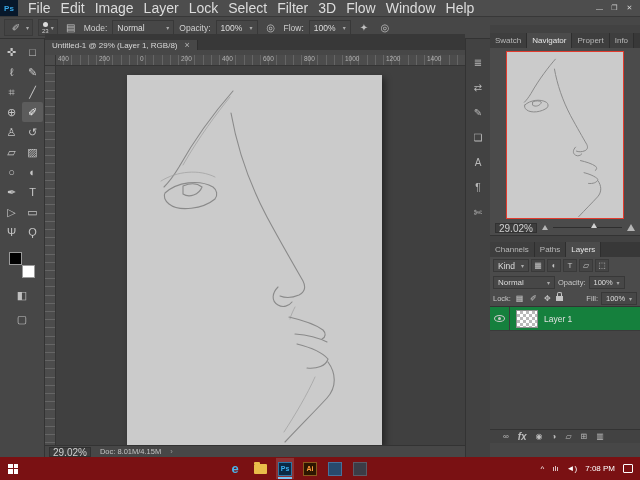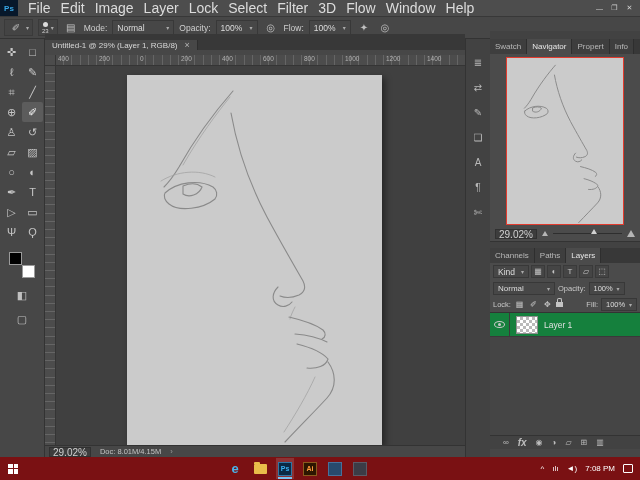--- a/index.html
+++ b/index.html
@@ -58,21 +58,21 @@
   
   .statusbar{position:absolute;left:45px;top:445px;width:420px;height:12px;background:#474747;border-top:1px solid #333;display:flex;align-items:center;gap:9px;padding-left:4px;font-size:7.5px;color:#c4c4c4}
   .zoombox{border:1px solid #313131;background:#3d3d3d;padding:0 3px;height:10px;line-height:9px;font-size:10px;color:#d0d0d0}
   .sb-arrow{color:#9c9c9c}
 
   
   .dock{position:absolute;left:465px;top:39px;width:25px;height:418px;background:#424242;border-left:1px solid #333;display:flex;flex-direction:column;align-items:center;padding-top:16px;gap:10px}
   .dock .ico{width:18px;height:15px;font-size:10px;color:#b9b9b9}
 
   
-  .rightcol{position:absolute;left:490px;top:31px;width:150px;height:418px;background:#424242;display:flex;flex-direction:column}
+  .rightcol{position:absolute;left:490px;top:25px;width:150px;height:418px;background:#424242;display:flex;flex-direction:column}
   .ptabs{display:flex;height:15px;background:#383838}
   .ptabs.first{margin-top:8px}
   .ptabs.second{margin-top:6px}
   .ptab{padding:0 5px;font-size:8px;line-height:15px;color:#b9b9b9;background:#3e3e3e;border-right:1px solid #2e2e2e;white-space:nowrap}
   .ptab.active{background:#4b4b4b;color:#e6e6e6}
   .navbody{background:#4b4b4b;padding:4px 0 2px;display:flex;justify-content:center}
   .thumb{width:116px;height:166px;background:#cbcbcb;outline:1px solid #e23b2e}
   .thumb svg{width:100%;height:100%;display:block}
   .mini path{stroke-width:2.2}
   .navzoom{height:16px;background:#4b4b4b;display:flex;align-items:center;gap:5px;padding:0 5px;border-bottom:1px solid #333}

